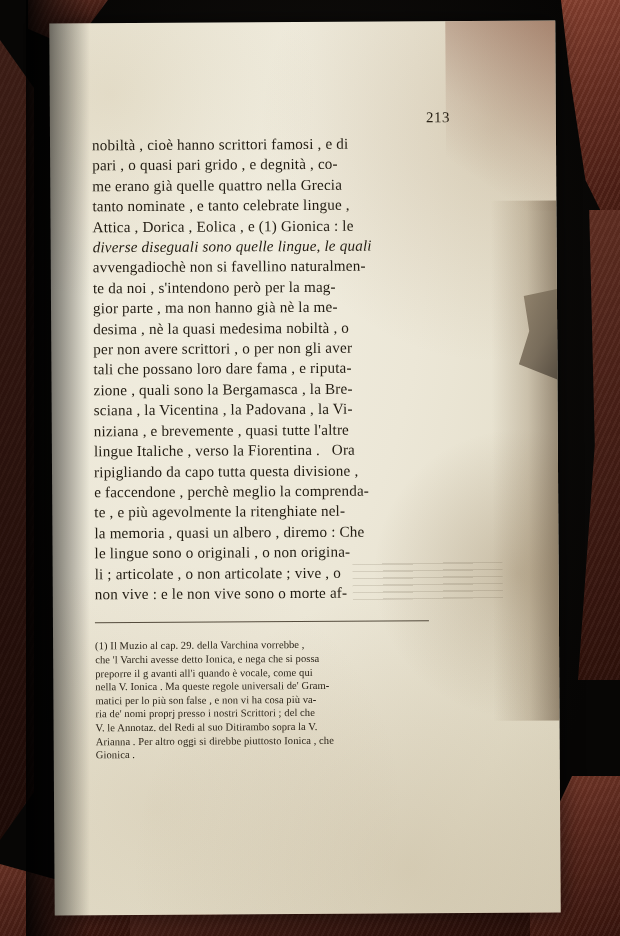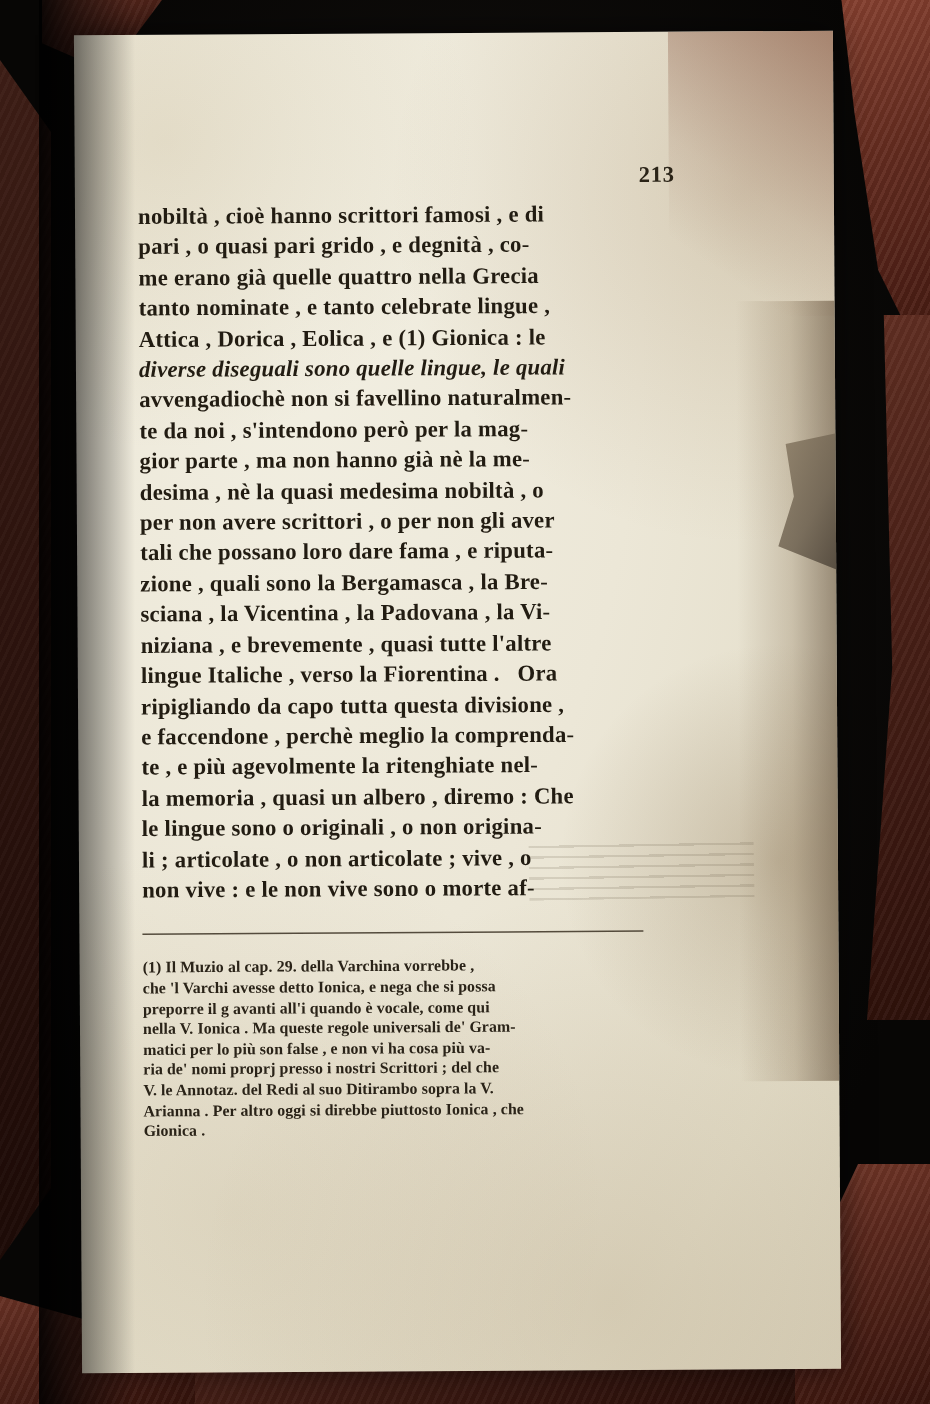--- a/index.html
+++ b/index.html
@@ -13,21 +13,20 @@
     overflow: hidden;
     font-family: "Liberation Serif", serif;
   }
 
   #scan {
     position: relative;
     width: 620px;
     height: 936px;
     background: #0d0b09;
     overflow: hidden;
-    font-weight: bold;
   }
 
   
   .backdrop {
     position: absolute;
     inset: 0;
     background:
       radial-gradient(ellipse at 50% 40%, #15120f 0%, #070605 75%),
       #070605;
   }

